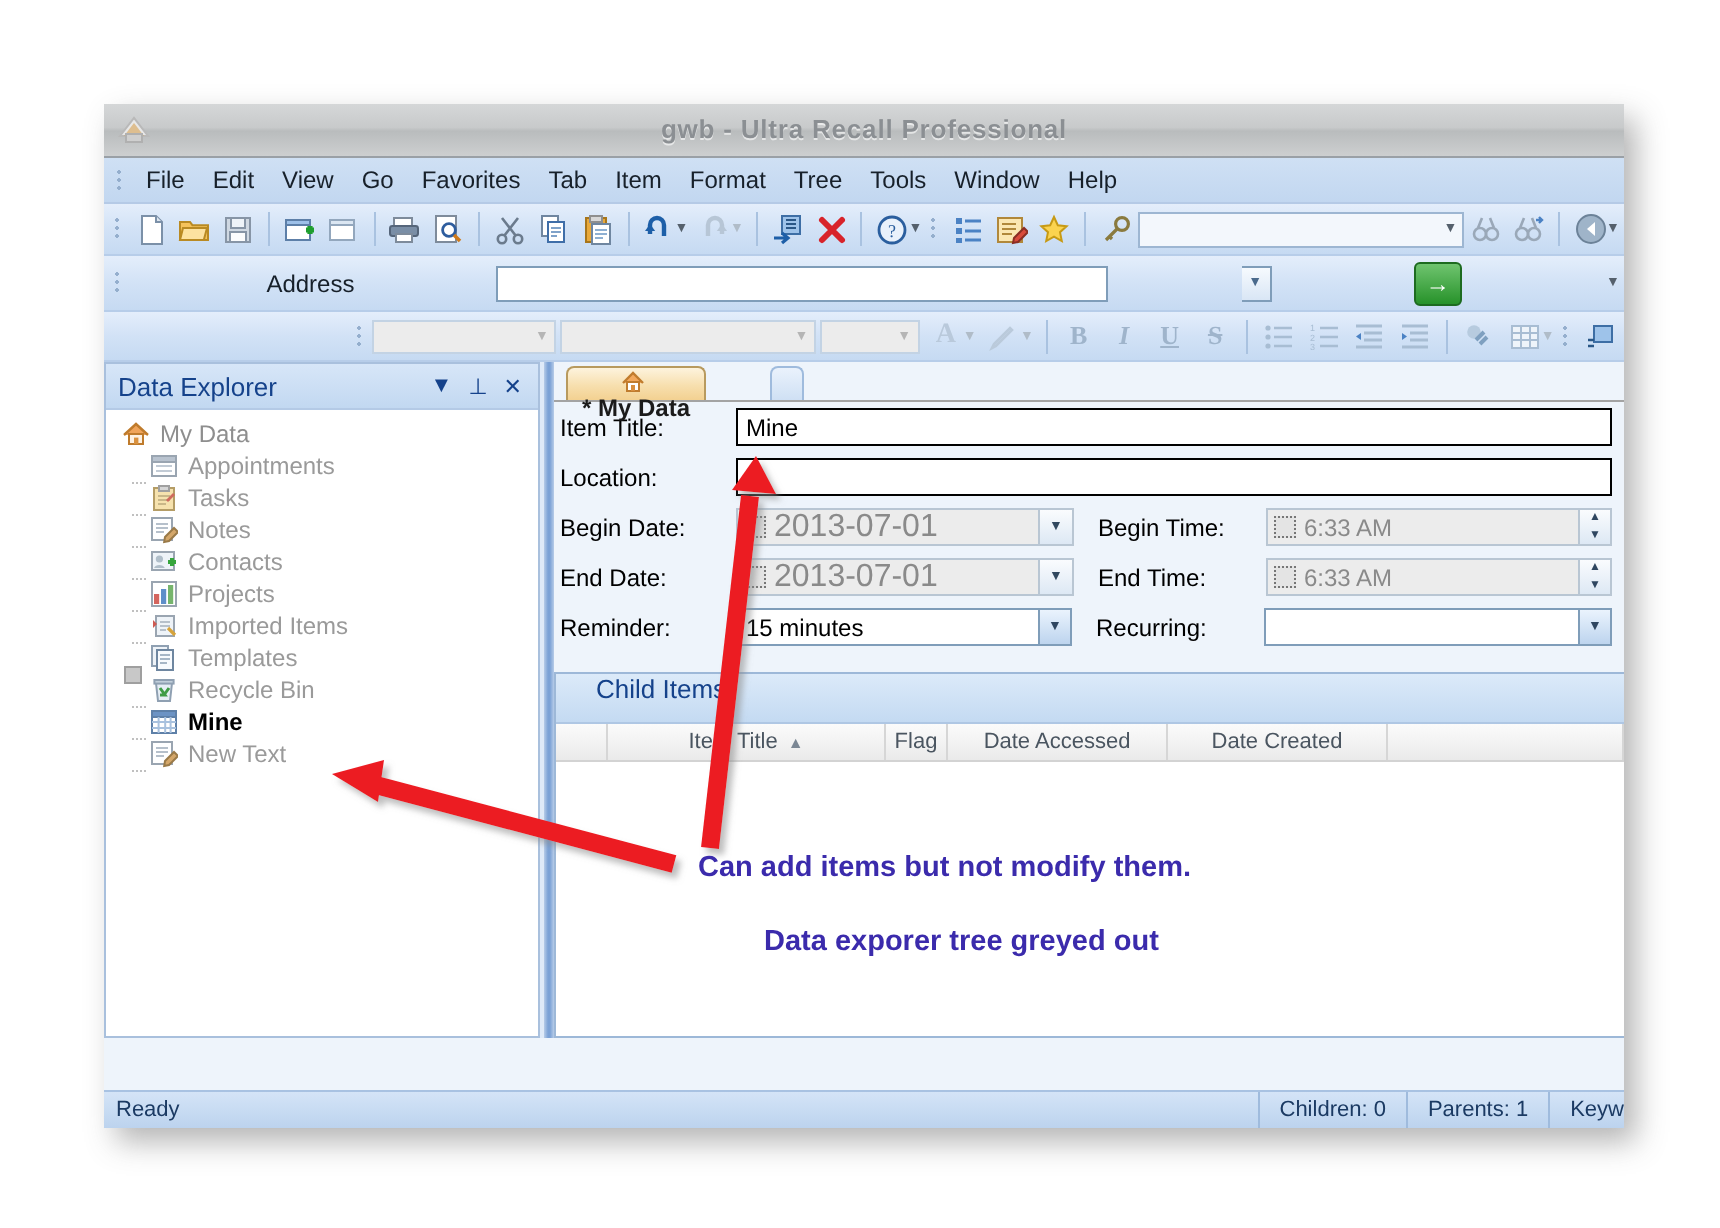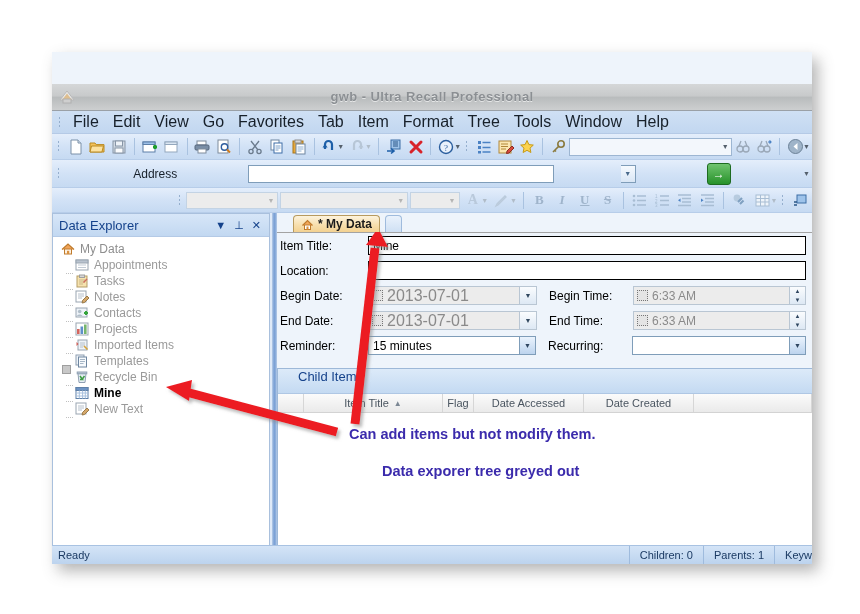--- a/index.html
+++ b/index.html
@@ -18,21 +18,20 @@
     background: #eef4fb;
     box-shadow: 6px 7px 14px rgba(90,90,90,0.45);
     overflow: hidden;
   }
 
   
   #titlebar {
     position: relative; height: 26px;
     background: linear-gradient(to bottom,#d5d7d8 0%,#c8cacb 45%,#b9bcbd 52%,#cdcfd0 100%);
     border-bottom: 1px solid #9aa0a6;
-    margin-top: 32px;
   }
   #titlebar .app-icon {
     position:absolute; left:6px; top:4px; width:18px; height:18px;
   }
   #titlebar .title-text {
     position:absolute; left:0; top:0; width:100%; height:26px;
     line-height:26px; text-align:center;
     font-size:13px; font-weight:bold; color:#8b8f93;
     letter-spacing:0.4px;
     text-shadow: 0 1px 0 rgba(255,255,255,0.6);
@@ -46,21 +45,21 @@
     display:flex; align-items:center;
     padding-left: 4px;
   }
   .grip {
     width:3px; height:13px; margin:0 5px 0 2px;
     background-image: radial-gradient(circle, #8ea9c9 0.8px, transparent 1px);
     background-size: 3px 4px;
     opacity:.9;
   }
   .menu-item {
-    font-size: 16px; color:#17202a; padding: 2px 7px;
+    font-size: 12px; color:#17202a; padding: 2px 7px;
     cursor: default; white-space: nowrap;
   }
 
   
   .toolbar {
     display:flex; align-items:center;
     background: linear-gradient(to bottom,#e4eefb 0%,#d2e2f6 50%,#c6daf2 100%);
     border-bottom: 1px solid #b7cde9;
     height: 25px; padding-left:3px;
   }
@@ -157,23 +156,24 @@
   
   #tabstrip { height:19px; position:relative; }
   .tab {
     position:absolute; top:2px; height:17px; box-sizing:border-box;
     display:flex; align-items:center; padding:0 7px;
     font-size:12px; font-weight:bold; color:#1b1b1b;
     border:1px solid #b89a5e; border-bottom:none;
     border-radius:4px 4px 0 0;
   }
   .tab.active {
-    left:16px;
+    left:6px;
     background: linear-gradient(to bottom,#fdf3dd 0%,#f7dfae 55%,#f3d191 100%);
     z-index:2;
+    flex-direction:column;
   }
   .tab.empty {
     left:108px; width:17px; padding:0;
     background: linear-gradient(to bottom,#eaf2fc,#cfe0f4);
     border-color:#9fbbdd;
   }
   .tab .tabico { width:13px; height:13px; margin-right:4px; }
 
   
   #form {

